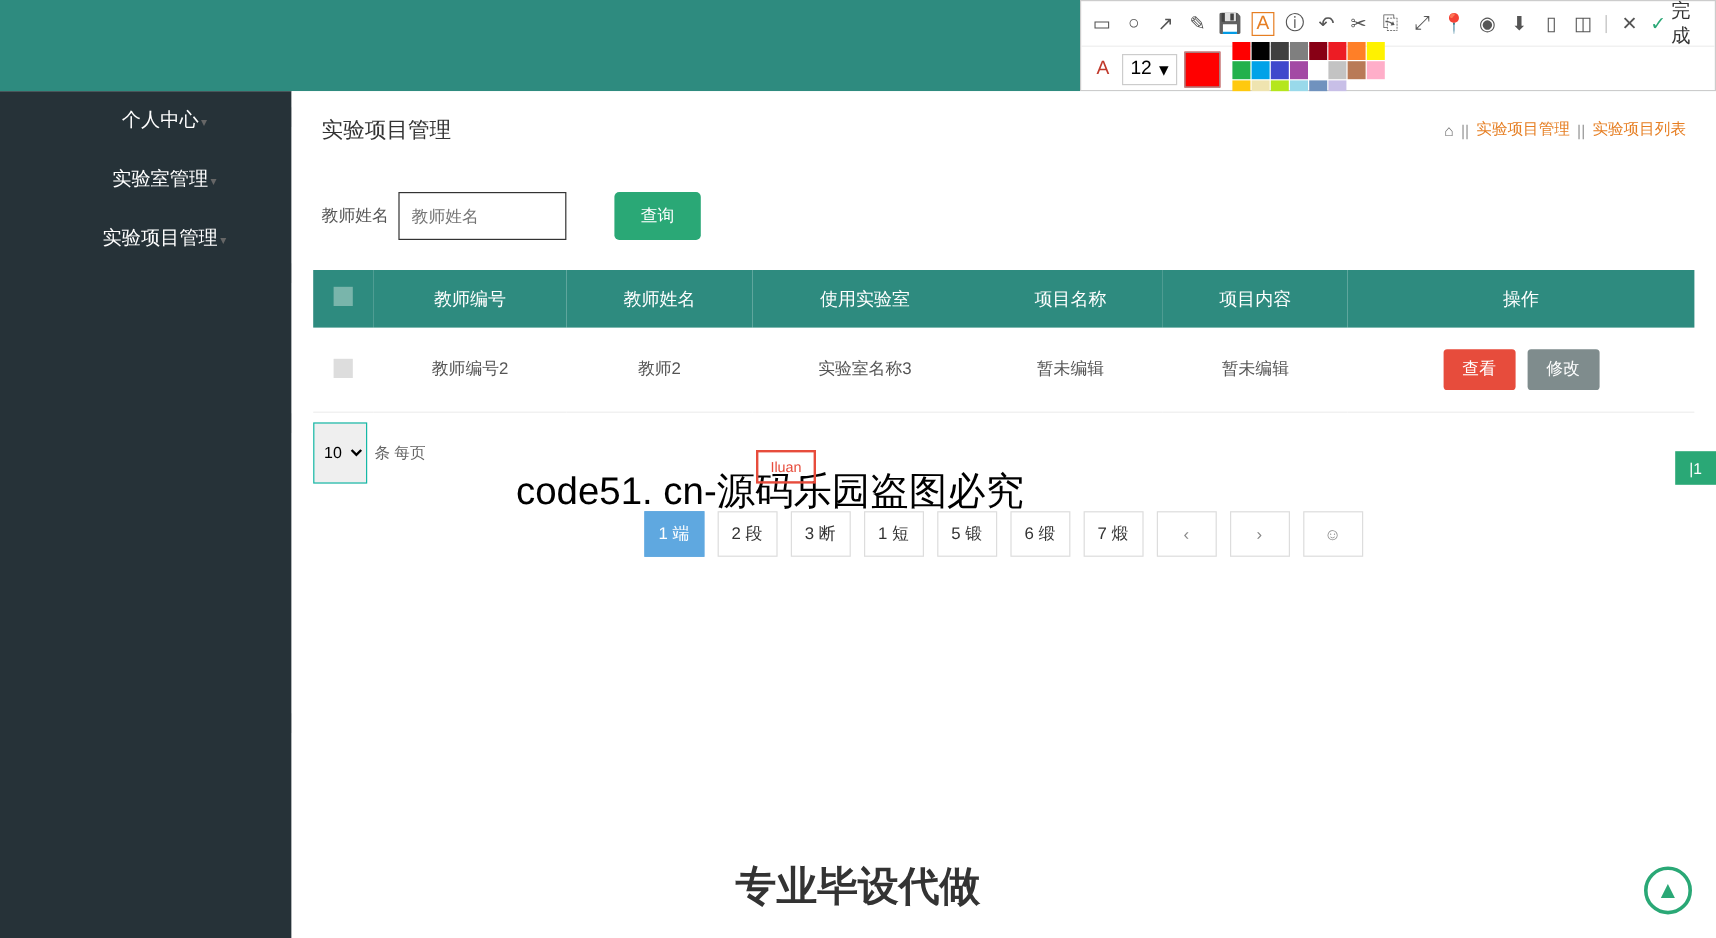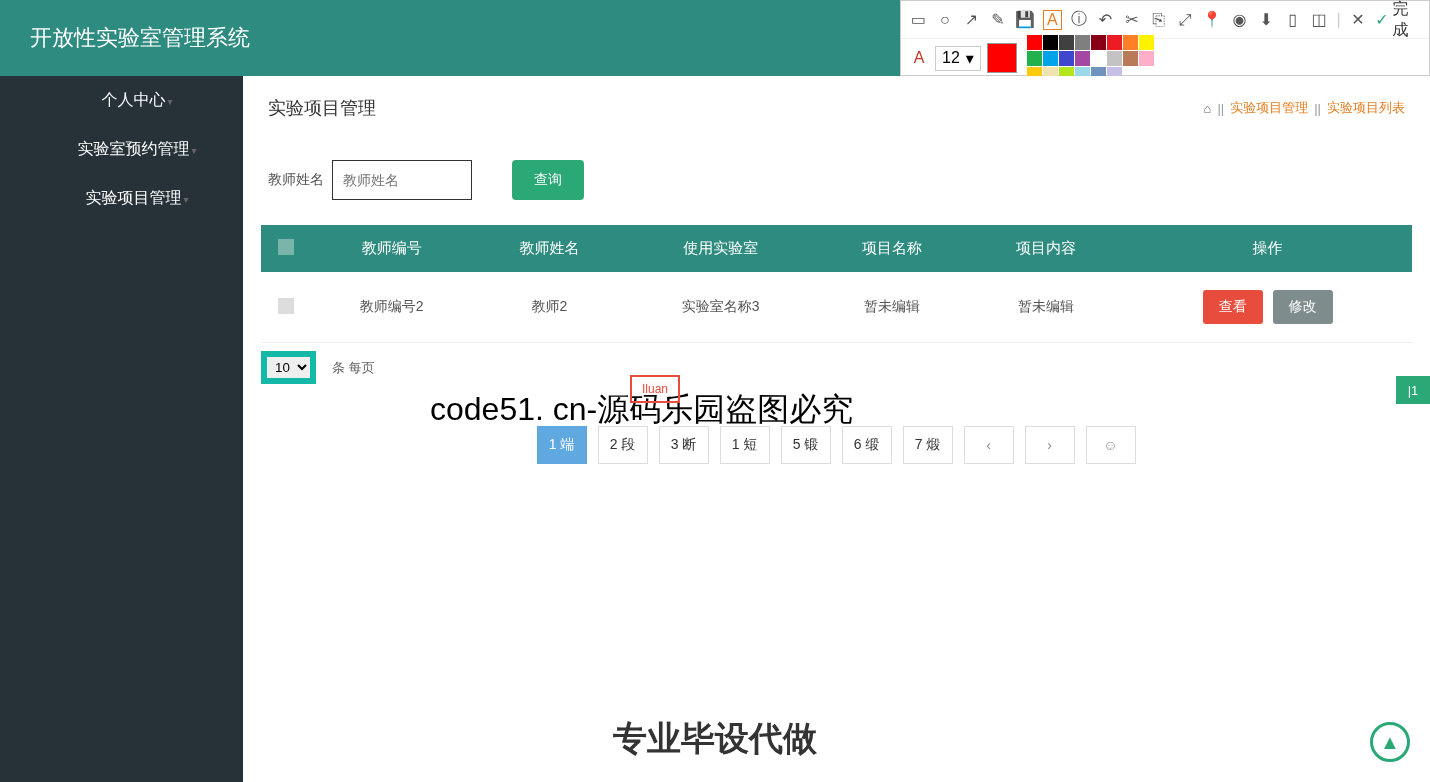--- a/index.html
+++ b/index.html
@@ -41,21 +41,21 @@
 .table { width: 100%; border-collapse: collapse; }
 .table thead { background: #2e8b7f; color: #fff; }
 .table th { padding: 14px 10px; font-size: 15px; font-weight: 500; text-align: center; }
 .table td { padding: 18px 10px; font-size: 14px; color: #555; text-align: center; border-bottom: 1px solid #eee; }
 .th-check, .td-check { width: 50px; }
 .checkbox { width: 16px; height: 16px; background: #ddd; display: inline-block; cursor: pointer; }
 .btn-view { background: #e74c3c; color: #fff; border: none; padding: 8px 16px; border-radius: 3px; cursor: pointer; margin-right: 6px; font-size: 14px; }
 .btn-edit { background: #7f8c8d; color: #fff; border: none; padding: 8px 16px; border-radius: 3px; cursor: pointer; font-size: 14px; }
 
 .pager-row { display: flex; align-items: center; padding: 8px 18px; font-size: 13px; color: #666; }
-.page-size-select { border: 6px solid #14b8a6; padding: 2px 4px; margin-right: 16px; }
+.page-size-select { border: 1px solid #14b8a6; padding: 16px 4px; margin-right: 6px; }
 
 .page-right-badge { position: absolute; right: 0; top: 300px; width: 34px; height: 28px; background: #2aa876; color: #fff; display: flex; align-items: center; justify-content: center; font-size: 13px; }
 
 .pagination { display: flex; align-items: center; justify-content: center; gap: 12px; margin-top: 20px; position: absolute; left: 50%; transform: translateX(-50%); top: 330px; }
 .pag-item { width: 50px; height: 38px; display: flex; align-items: center; justify-content: center; font-size: 14px; color: #333; cursor: pointer; border: 1px solid #ddd; margin-left: -1px; }
 .pag-item.active { background: #5fa8e0; color: #fff; border-color: #5fa8e0; }
 .pag-item.nav { color: #888; }
 .pag-item.emoji { color: #888; }
 
 .watermark-red { position: absolute; left: 430px; top: 388px; color: #000000; font-size: 32px; font-weight: 500; z-index: 5; pointer-events: none; }
@@ -95,21 +95,20 @@
 <div class="watermark-bg" style="left:435px; top:590px;">code51.cn</div>
 <div class="watermark-bg" style="left:700px; top:590px;">code51.cn</div>
 <div class="watermark-bg" style="left:960px; top:590px;">code51.cn</div>
 <div class="watermark-bg" style="left:1225px; top:590px;">code51.cn</div>
 <div class="watermark-bg" style="left:30px; top:720px;">code51.cn</div>
 <div class="watermark-bg" style="left:300px; top:720px;">code51.cn</div>
 <div class="watermark-bg" style="left:830px; top:720px;">code51.cn</div>
 <div class="watermark-bg" style="left:1225px; top:720px;">code51.cn</div>
 
 <div class="header">
-  <div class="header-title">开放性实验室管理系统</div>
   <div class="header-icons">
     <div class="header-icon">⤨</div>
     <div class="header-icon">👤</div>
   </div>
 </div>
 
 <div class="toolbar">
   <div class="toolbar-row1">
     <span class="tool-icon">▭</span>
     <span class="tool-icon">○</span>
@@ -163,21 +162,21 @@
         <div class="color-cell" style="background: rgb(181, 230, 29);"></div>
         <div class="color-cell" style="background: rgb(153, 217, 234);"></div>
         <div class="color-cell" style="background: rgb(112, 146, 190);"></div>
         <div class="color-cell" style="background: rgb(200, 191, 231);"></div>
       </div>
   </div>
 </div>
 
 <div class="sidebar">
   <div class="sidebar-item"><span>个人中心</span><span class="caret">▾</span></div>
-  <div class="sidebar-item"><span>实验室预约管理</span><span class="caret">▾</span></div>
+  <div class="sidebar-item"><span>实验室管理</span><span class="caret">▾</span></div>
   <div class="sidebar-item"><span>实验项目管理</span><span class="caret">▾</span></div>
 </div>
 
 <div class="main">
   <div class="page-header">
     <div class="page-title">实验项目管理</div>
     <div class="breadcrumb">
       <span class="home-icon">⌂</span>
       <span class="sep">||</span>
       <span class="link">实验项目管理</span>

